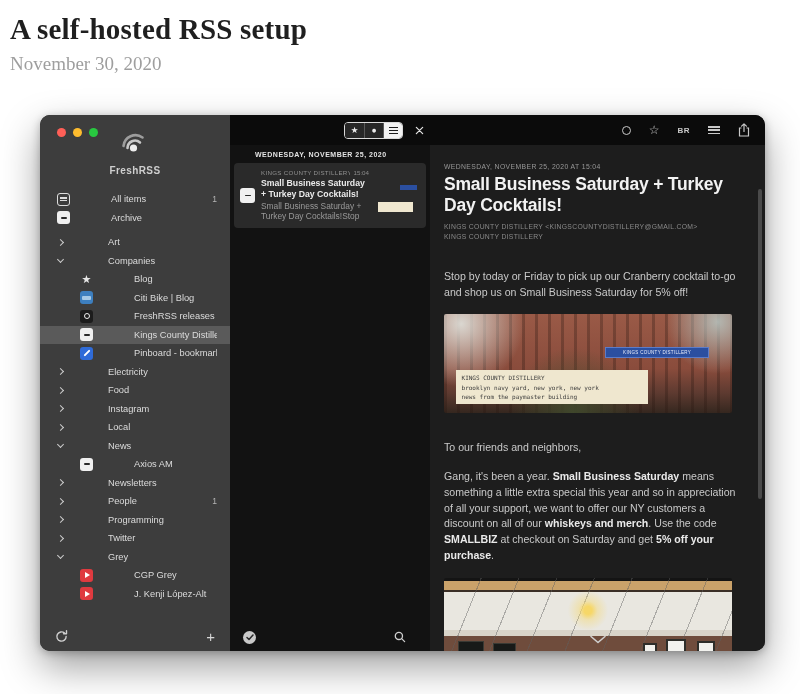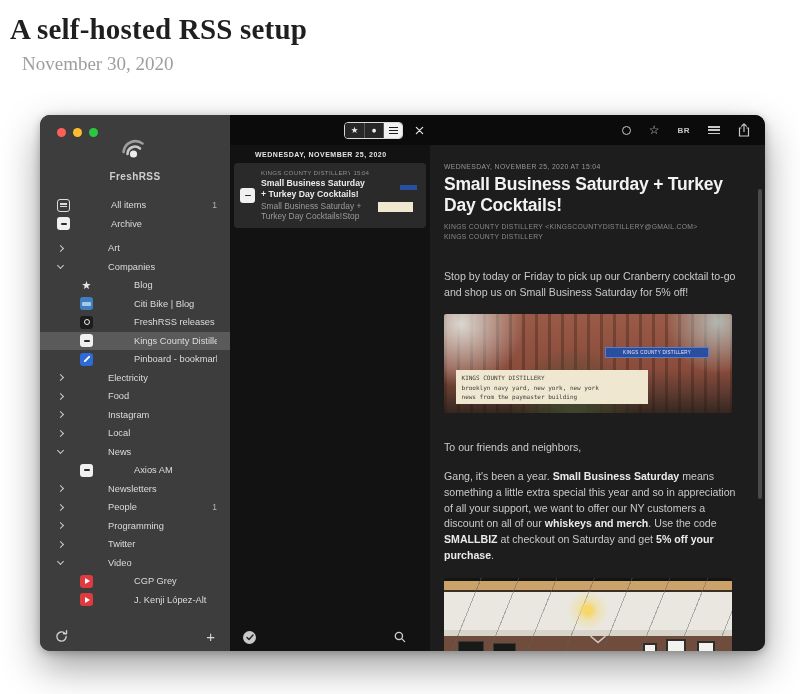--- a/index.html
+++ b/index.html
@@ -1,32 +1,32 @@
 <!DOCTYPE html>
 <html><head>
 <meta charset="utf-8">
 <style>
   * { box-sizing: border-box; margin: 0; padding: 0; }
   html,body { width:800px; height:694px; background:#ffffff; overflow:hidden; }
   body { font-family:"Liberation Sans", sans-serif; position:relative; }
 
   
   .page-title { font-family:"Liberation Serif", serif; font-size:29px; font-weight:600; color:#1f1f1f; margin:13px 10px 7px 10px; letter-spacing:.2px; }
-  .page-date  { font-family:"Liberation Serif", serif; font-size:19px; color:#9e9e9e; margin:0 22px; }
+  .page-date  { font-family:"Liberation Serif", serif; font-size:19px; color:#9e9e9e; margin:0 10px; }
 
   
   .window { position:absolute; left:40px; top:115px; width:725px; height:536px;
             border-radius:10px; overflow:hidden; display:flex;
             box-shadow:0 16px 38px rgba(0,0,0,.38), 0 2px 8px rgba(0,0,0,.25); background:#1d1d1d; }
 
   
   .sidebar { width:190px; flex:none; background:#3d3d3d; position:relative; color:#d9d9d9; }
   .traffic { position:absolute; top:13px; left:17px; display:flex; gap:7px; }
   .tl { width:9px; height:9px; border-radius:50%; }
-  .logo-wrap { padding-top:19px; display:flex; flex-direction:column; align-items:center; gap:3px; }
+  .logo-wrap { padding-top:13px; display:flex; flex-direction:column; align-items:center; gap:3px; }
   .logo-name { font-size:10px; letter-spacing:.4px; color:#cfcfcf; font-weight:700; }
   .nav { margin-top:14px; }
   .row { display:flex; align-items:center; height:18.5px; padding:0 13px 0 17px; gap:9px; cursor:default; }
   .row.child { padding-left:40px; }
   .row.selected { background:#5a5a5a; }
   .row .lbl { font-size:9.3px; color:#dcdcdc; white-space:nowrap; overflow:hidden; flex:1;margin-left:32px; }
   .row .cnt { font-size:8.5px; color:#b5b5b5; }
   .gap { height:6px; }
   .chev { width:5px; height:5px; border-right:1.4px solid #cccccc; border-bottom:1.4px solid #cccccc; flex:none; margin:0 4px 0 1px; }
   .chev.collapsed { transform:rotate(-45deg); }
@@ -229,21 +229,21 @@
         <div class="row">
           <span class="chev collapsed"></span>
           <span class="lbl">Programming</span>
         </div>
         <div class="row">
           <span class="chev collapsed"></span>
           <span class="lbl">Twitter</span>
         </div>
         <div class="row">
           <span class="chev expanded"></span>
-          <span class="lbl">Video</span>
+          <span class="lbl">Grey</span>
         </div>
         <div class="row child">
           <span class="ic ic-yt">
               <i></i>
             </span>
           <span class="lbl">CGP Grey</span>
         </div>
         <div class="row child">
           <span class="ic ic-yt">
               <i></i>

